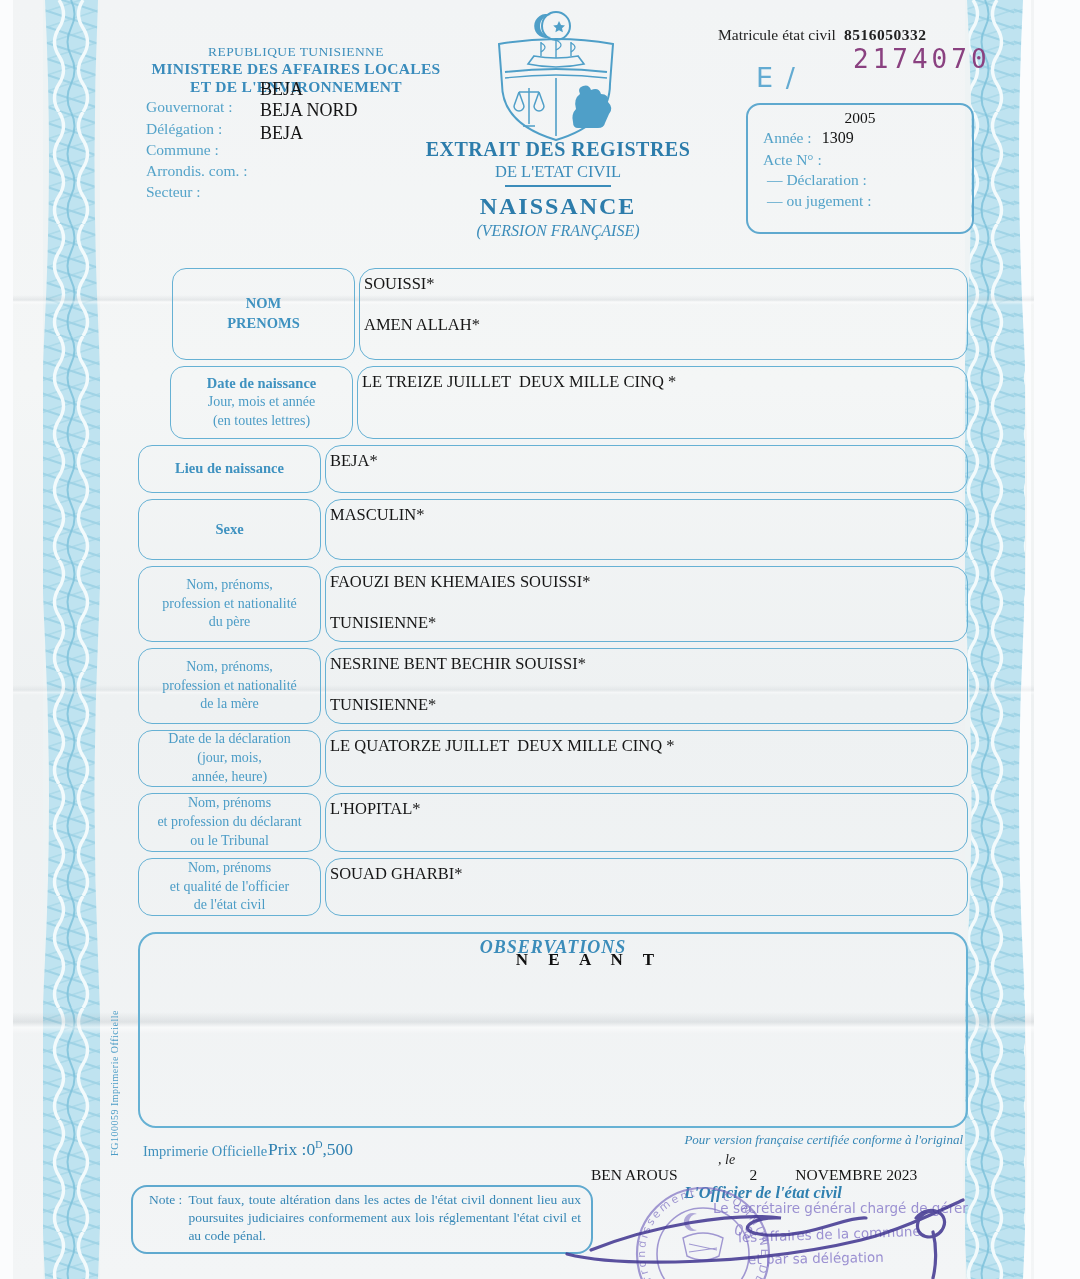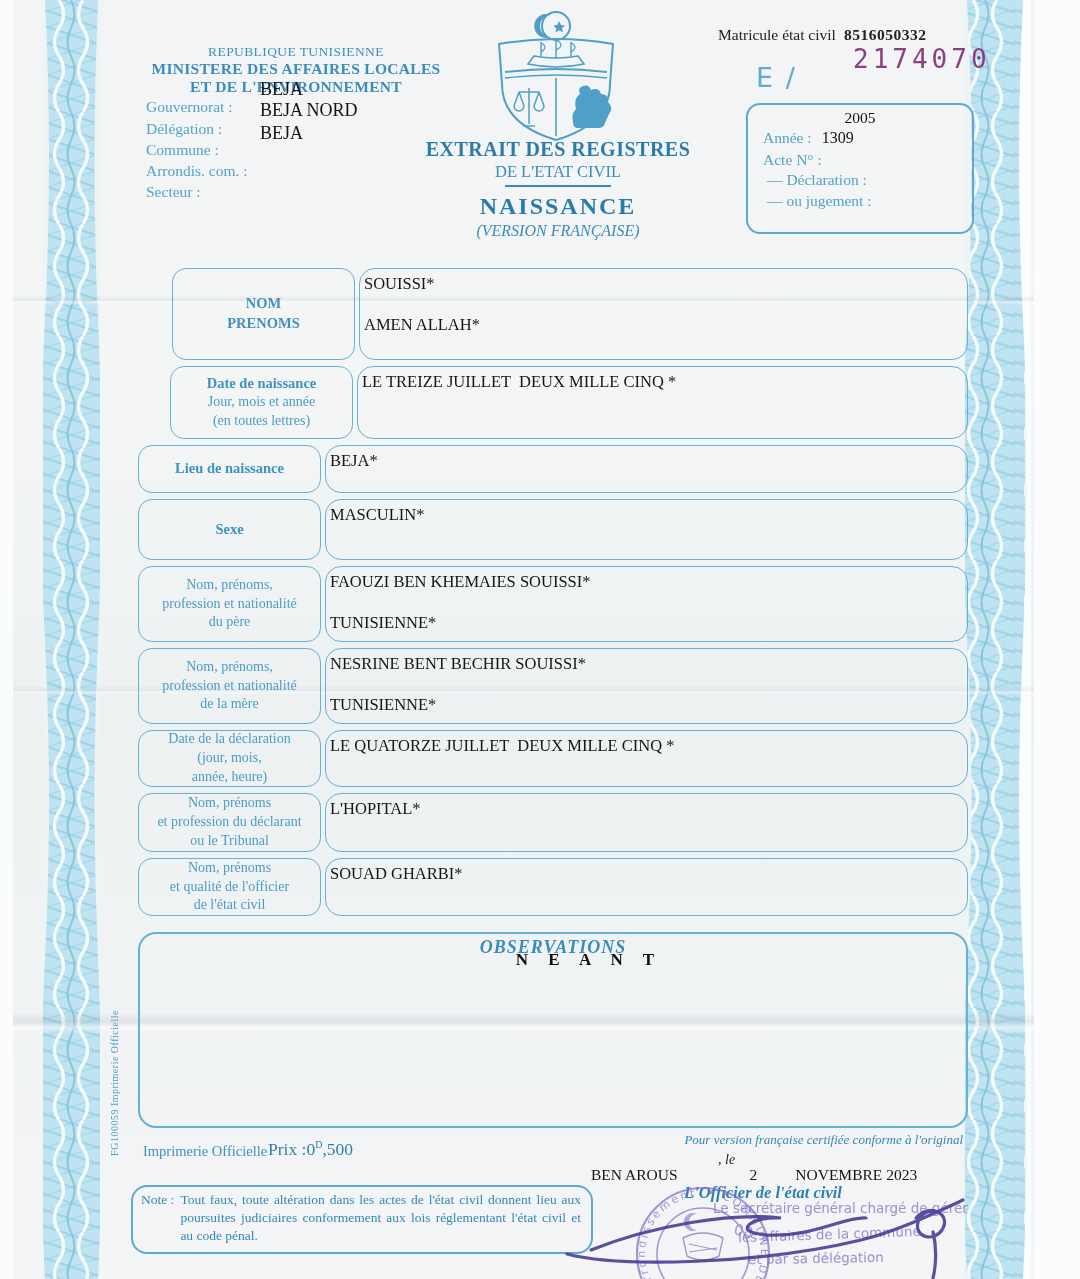--- a/index.html
+++ b/index.html
@@ -79,21 +79,21 @@
   
   .imprimerie{position:absolute;left:130px;top:1143px;color:#3f90bd;font-size:14.5px;}
   .prix{position:absolute;left:255px;top:1139px;color:#2f80b0;font-size:17.5px;}
   .prix sup{font-size:10px;}
   .certline{position:absolute;left:505px;top:1132px;width:445px;text-align:right;color:#3687b6;font-style:italic;font-size:13px;}
   .leline{position:absolute;left:705px;top:1152px;color:#222;font-size:14px;font-style:italic;}
   .dateline{position:absolute;left:578px;top:1166px;color:#141414;font-size:15.5px;}
   .dateline .d{margin-left:72px;}
   .dateline .m{margin-left:38px;}
   .officer{position:absolute;left:560px;top:1183px;width:380px;text-align:center;color:#2f80b0;font-weight:bold;font-style:italic;font-size:16.5px;}
-  .notebox{position:absolute;left:118px;top:1185px;width:462px;min-height:60px;border:2px solid #5fa9cf;border-radius:16px;box-sizing:border-box;padding:4px 10px 6px 8px;color:#3687b6;font-size:13.5px;line-height:1.35;}
+  .notebox{position:absolute;left:118px;top:1185px;width:462px;min-height:60px;border:2px solid #5fa9cf;border-radius:16px;box-sizing:border-box;padding:4px 10px 6px 16px;color:#3687b6;font-size:13.5px;line-height:1.35;}
   .notebox .nt{display:flex;gap:6px;}
   .notebox .ntext{flex:1;text-align:justify;}
 
   
   .stamp{position:absolute;left:592px;top:1186px;opacity:.85;}
   .faintline{position:absolute;color:rgba(120,106,196,.72);font-family:"DejaVu Sans",sans-serif;font-size:13.5px;}
   .fl1{left:700px;top:1200px;}
   .fl2{left:725px;top:1226px;transform:rotate(-2deg);}
   .fl3{left:735px;top:1250px;transform:rotate(-1deg);}
   .signature{position:absolute;left:548px;top:1188px;}

